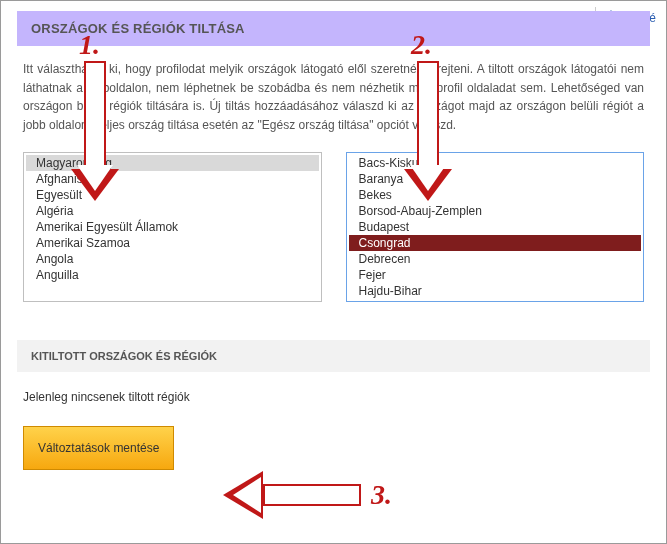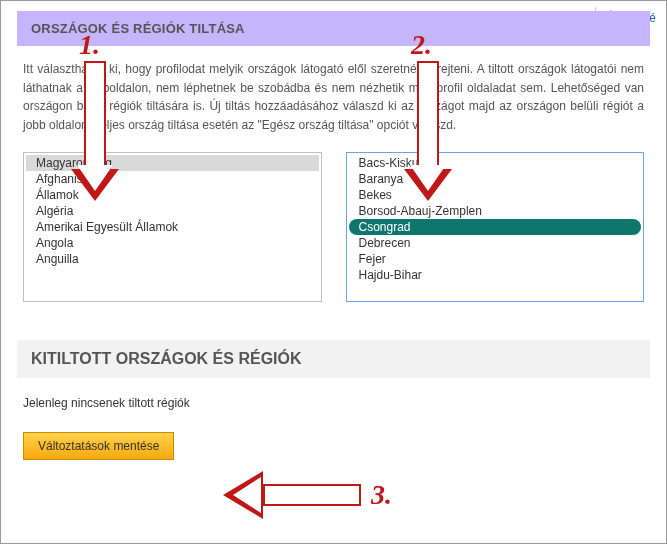--- a/index.html
+++ b/index.html
@@ -62,74 +62,76 @@
   }
   .listbox.right { border-color: #6aa3e8; }
   .listbox .opt {
     padding: 1px 10px;
     font-size: 12px;
     color: #333;
     cursor: default;
     white-space: nowrap;
   }
   .listbox .opt.sel-grey { background: #d9d9d9; }
-  .listbox .opt.sel-blue { background: #0f766e; color: #fff; border-radius: 8px; }
+  .listbox .opt.sel-blue { background: #7f1d1d; color: #fff; }
   .sub-header {
     background: #f2f2f2;
     padding: 10px 14px;
     margin: 0 -6px 18px -6px;
   }
   .sub-header h3 {
     margin: 0;
-    font-size: 16px;
+    font-size: 11px;
     font-weight: bold;
     color: #555;
   }
   .empty-msg {
     color: #333;
     margin-bottom: 22px;
   }
   .save-btn {
     display: inline-block;
     background: linear-gradient(#ffd24a, #f7a80f);
     border: 1px solid #cf8a00;
     color: #333;
     font-size: 12px;
-    padding: 6px 14px;
+    padding: 14px 14px;
     cursor: pointer;
   }
   .annot { position: absolute; pointer-events: none; }
 </style>
 </head>
 <body>
 
 <div class="top-link">Élő ügyfé</div>
 
 <div class="wrap">
   <div class="header-bar">
     <h2>ORSZÁGOK ÉS RÉGIÓK TILTÁSA</h2>
   </div>
 
   <p class="desc">Itt választhatod ki, hogy profilodat melyik országok látogató elől szeretnéd elrejteni. A tiltott országok látogatói nem láthatnak a weboldalon, nem léphetnek be szobádba és nem nézhetik meg profil oldaladat sem. Lehetőséged van országon belüli régiók tiltására is. Új tiltás hozzáadásához válaszd ki az országot majd az országon belüli régiót a jobb oldalon. Teljes ország tiltása esetén az "Egész ország tiltása" opciót válaszd.</p>
 
   <div class="lists">
     <div class="listbox left" id="countries-box">
         <div class="opt sel-grey">Magyarország</div>
         <div class="opt">Afghanistan</div>
-        <div class="opt">Államok</div>
+        <div class="opt">Egyesült</div>
         <div class="opt">Algéria</div>
         <div class="opt">Amerikai Egyesült Államok</div>
+        <div class="opt">Amerikai Szamoa</div>
         <div class="opt">Angola</div>
         <div class="opt">Anguilla</div>
       </div>
     <div class="listbox right" id="regions-box">
         <div class="opt">Bacs-Kiskun</div>
         <div class="opt">Baranya</div>
         <div class="opt">Bekes</div>
         <div class="opt">Borsod-Abauj-Zemplen</div>
+        <div class="opt">Budapest</div>
         <div class="opt sel-blue">Csongrad</div>
         <div class="opt">Debrecen</div>
         <div class="opt">Fejer</div>
         <div class="opt">Hajdu-Bihar</div>
       </div>
   </div>
 
   <div class="sub-header">
     <h3>KITILTOTT ORSZÁGOK ÉS RÉGIÓK</h3>
   </div>

